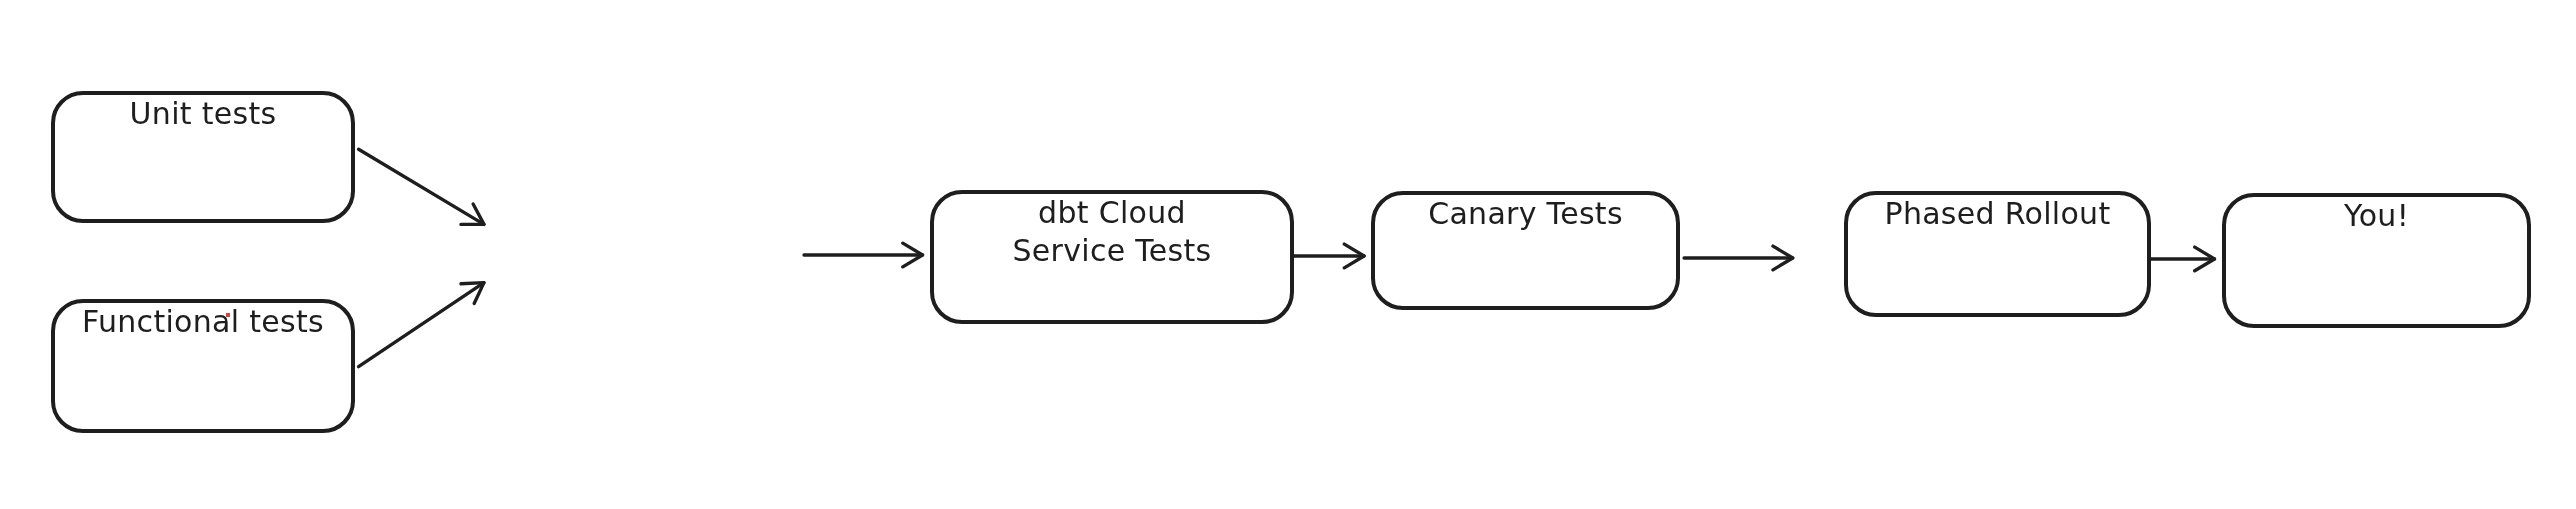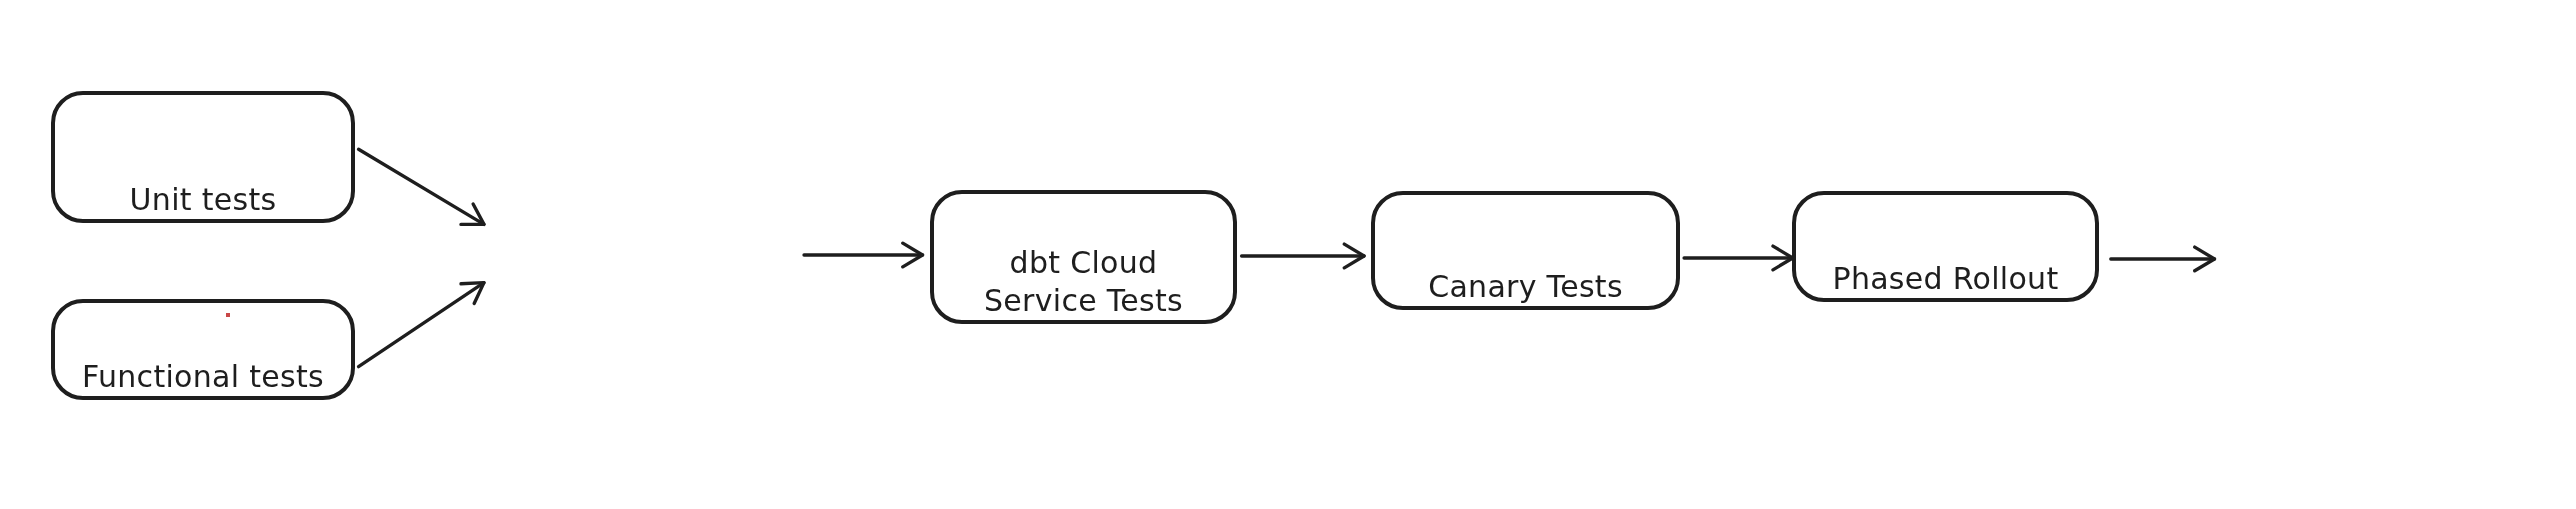--- a/index.html
+++ b/index.html
@@ -29,21 +29,21 @@
     stroke-linecap: round;
     stroke-linejoin: round;
   }
   .node {
     position: absolute;
     box-sizing: border-box;
     background: #ffffff;
     border: 4px solid #1e1e1e;
     border-radius: 32px;
     display: flex;
-    align-items: flex-end;
+    align-items: flex-start;
     justify-content: center;
   }
   .node-label {
     color: #1e1e1e;
     font-size: 30px;
     line-height: 1.27;
     text-align: center;
     white-space: pre-line;
     letter-spacing: 0.3px;
   }
@@ -72,35 +72,38 @@
     <path class="edge" d="M 814 258 L 934 258" marker-end="url(#arrowhead)"></path>
     <path class="edge" d="M 1257 259 L 1381 259" marker-end="url(#arrowhead)"></path>
     <path class="edge" d="M 1705 261 L 1815 261" marker-end="url(#arrowhead)"></path>
     <path class="edge" d="M 2137 262 L 2242 262" marker-end="url(#arrowhead)"></path>
   </svg>
 
   <div class="node" style="left:51px; top:91px; width:304px; height:132px;">
     <span class="node-label">Unit tests</span>
   </div>
 
-  <div class="node" style="left:51px; top:299px; width:304px; height:101px;">
+  <div class="node" style="left:51px; top:299px; width:304px; height:134px;">
     <span class="node-label">Functional tests</span>
   </div>
 
 
-  <div class="node" style="left:930px; top:190px; width:307px; height:134px;">
+  <div class="node" style="left:930px; top:190px; width:364px; height:134px;">
     <span class="node-label">dbt Cloud
 Service Tests</span>
   </div>
 
   <div class="node" style="left:1371px; top:191px; width:309px; height:119px;">
     <span class="node-label">Canary Tests</span>
   </div>
 
-  <div class="node" style="left:1792px; top:191px; width:307px; height:111px;">
+  <div class="node" style="left:1844px; top:191px; width:307px; height:126px;">
     <span class="node-label">Phased Rollout</span>
   </div>
 
+  <div class="node" style="left:2222px; top:193px; width:309px; height:135px;">
+    <span class="node-label">You!</span>
+  </div>
 
   <div class="artifact-dot"></div>
 
 </div>
 
 
 </body></html>

